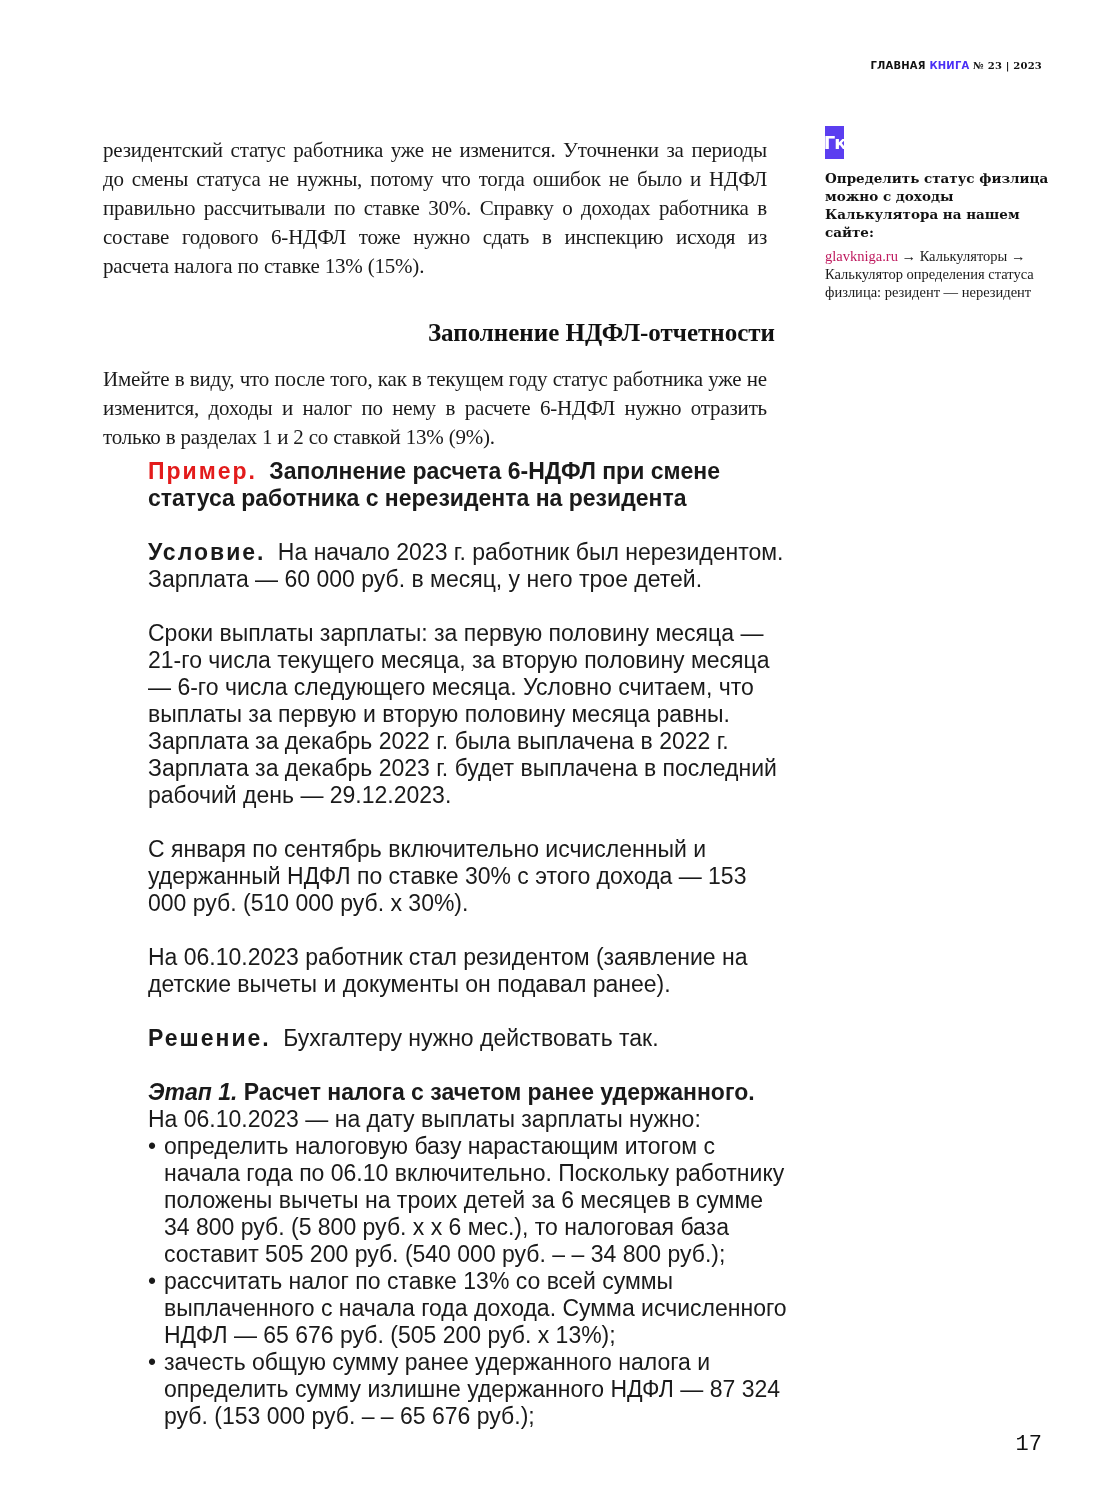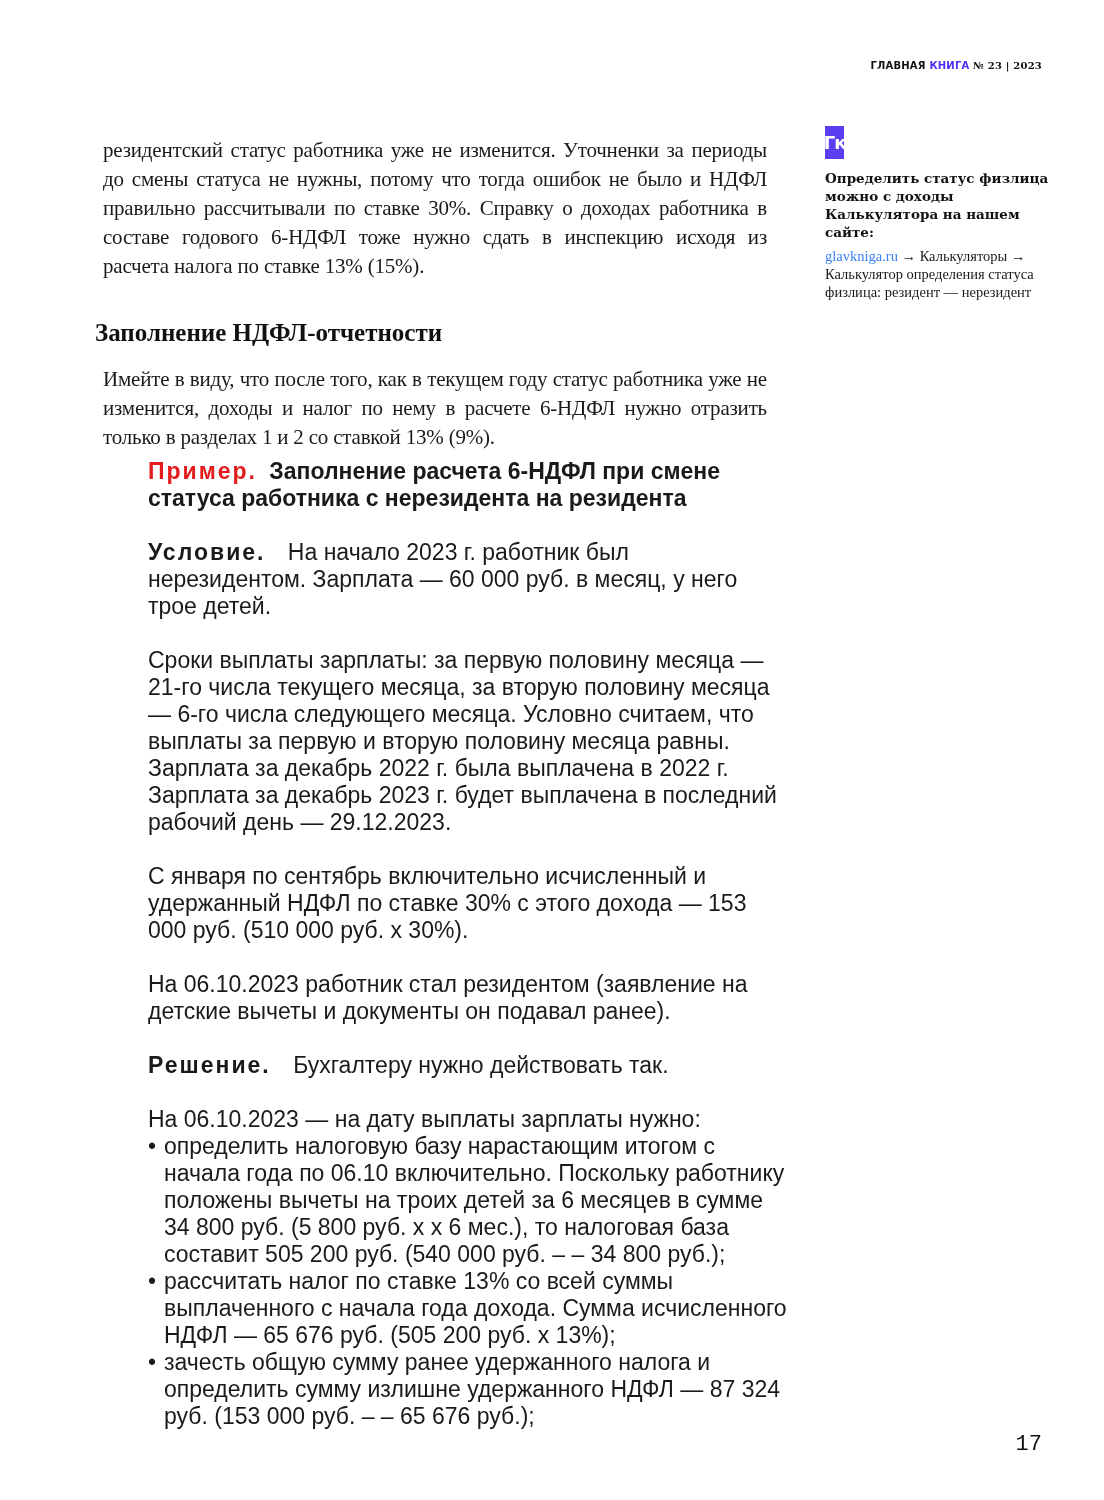--- a/index.html
+++ b/index.html
@@ -16,53 +16,53 @@
     .main-col {
       position: absolute; left: 95px; top: 128px; width: 680px;
       font-family: "Liberation Serif", serif;
     }
     .serif-para {
       font-size: 21px; line-height: 29px; margin: 8px; color: #1a1a1a;
       text-align: justify; letter-spacing: -0.2px;
     }
     .section-title {
       font-family: "Liberation Serif", serif; font-weight: bold; font-size: 25px;
-      margin: 38px 0 18px 0; color: #111;
+      margin: 38px 0 18px 0; color: #111; text-align: right;
     }
 
     .example {
       position: absolute; left: 148px; top: 458px; width: 640px;
       font-family: "Liberation Sans", sans-serif; font-size: 23px; color: #1a1a1a;
     }
     .example p { margin: 0; line-height: 27px; }
     .example .gap { height: 27px; }
     .example-head { font-weight: bold; }
     .label-red { color: #e31b1b; font-weight: bold; letter-spacing: 2px; margin-right: 6px; }
-    .label-spaced { font-weight: bold; letter-spacing: 2px; margin-right: 16px; }
+    .label-spaced { font-weight: bold; letter-spacing: 2px; margin-right: 6px; }
     .stage-label { font-weight: bold; font-style: italic; }
     .stage-title { font-weight: bold; }
     ul.bullets { list-style: none; margin: 0; padding: 0; }
     ul.bullets li { position: relative; padding-left: 16px; line-height: 27px; }
     ul.bullets li .bullet-dot { position: absolute; left: 0; top: 0; }
 
     .sidebar {
       position: absolute; left: 825px; top: 126px; width: 225px;
       font-family: "Liberation Serif", serif;
     }
     .logo {
       width: 19px; height: 33px; background: #5b3ef0; color: #fff;
       font-family: "DejaVu Sans", sans-serif; font-weight: bold; font-size: 18px;
       display: flex; align-items: center; justify-content: center; letter-spacing: -1px;
     }
     .sidebar-title {
       font-family: "DejaVu Serif", serif; font-weight: bold; font-size: 13.5px;
       line-height: 18px; margin-top: 10px; color: #111;
     }
     .sidebar-path { font-size: 14.5px; line-height: 18px; margin-top: 6px; color: #1a1a1a; }
-    .sidebar-path .link { color: #3b82f6; font-family: Liberation Serif, serif; }
+    .sidebar-path .link { color: #be185d; font-family: Liberation Serif, serif; }
 
     .page-number {
       position: absolute; right: 62px; top: 1432px;
       font-family: Liberation Mono, monospace; font-size: 22px; color: #111;
     }
   </style>
 </head>
 <body>
 
 <div class="running-head">
@@ -92,20 +92,24 @@
   <div class="gap"></div>
   <p>С января по сентябрь включительно исчисленный и удержанный НДФЛ по ставке 30% с этого дохода — 153 000 руб. (510 000 руб. х 30%).</p>
   <div class="gap"></div>
   <p>На 06.10.2023 работник стал резидентом (заявление на детские вычеты и документы он подавал ранее).</p>
   <div class="gap"></div>
   <p>
     <span class="label-spaced">Решение.</span>
     <span>Бухгалтеру нужно действовать так.</span>
   </p>
   <div class="gap"></div>
+  <p>
+    <span class="stage-label">Этап 1.</span>
+    <span class="stage-title">Расчет налога с зачетом ранее удержанного.</span>
+  </p>
   <p>На 06.10.2023 — на дату выплаты зарплаты нужно:</p>
   <ul class="bullets">
     <li>
       <span class="bullet-dot">•</span>
       <span>определить налоговую базу нарастающим итогом с начала года по 06.10 включительно. Поскольку работнику положены вычеты на троих детей за 6 месяцев в сумме 34 800 руб. (5 800 руб. х х 6 мес.), то налоговая база составит 505 200 руб. (540 000 руб. – – 34 800 руб.);</span>
     </li>
     <li>
       <span class="bullet-dot">•</span>
       <span>рассчитать налог по ставке 13% со всей суммы выплаченного с начала года дохода. Сумма исчисленного НДФЛ — 65 676 руб. (505 200 руб. х 13%);</span>
     </li>

